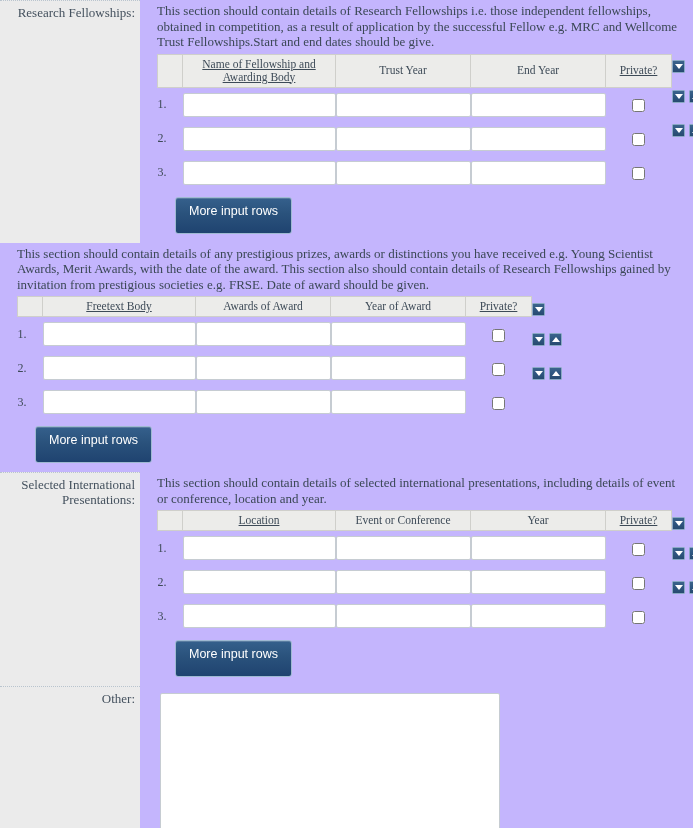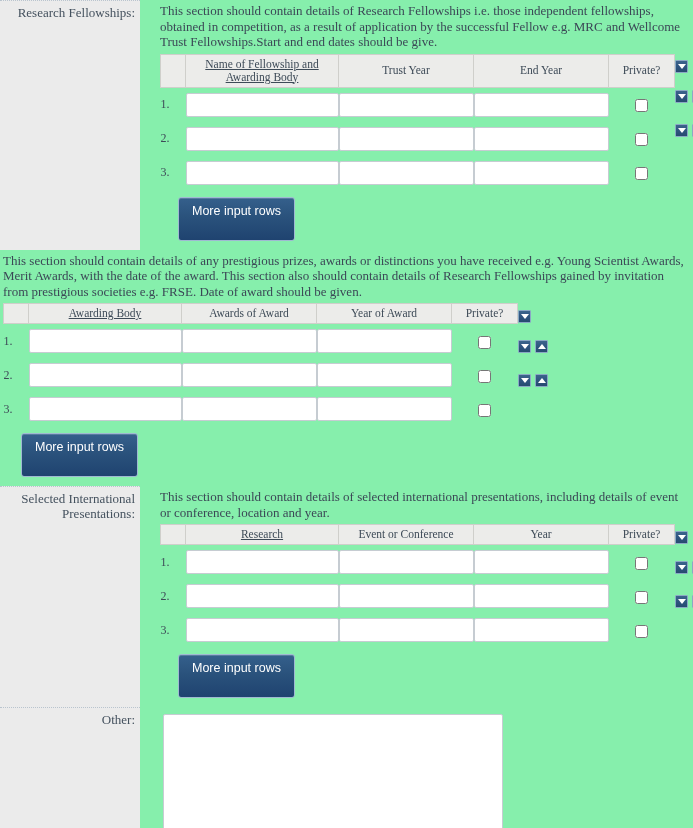--- a/index.html
+++ b/index.html
@@ -14,43 +14,43 @@
     font-size: 13px;
     color: #33404d;
     overflow: hidden;
   }
   .form {
     width: 693px;
   }
   .row {
     display: flex;
     align-items: center;
-    background: #86efac;
+    background: #c4b5fd;
     position: relative;
-    gap: 17px;
   }
   .label-cell {
     width: 140px;
     min-width: 140px;
     background: #ebebeb;
     text-align: right;
     padding: 4px 5px 4px 4px;
     box-sizing: border-box;
     font-size: 13px;
     line-height: 15px;
     color: #44515e;
     border-top: 1px dotted #b9c4ce;
     align-self: stretch;
   }
   .content-cell {
     flex: 1;
     padding: 3px 0 0 3px;
     box-sizing: border-box;
     position: relative;
     min-height: 10px;
+    margin-left: 14px;
   }
   .helptext {
     font-size: 13px;
     line-height: 15.5px;
     color: #3b4856;
     margin: 0 0 4px 0;
     padding-right: 6px;
     text-align: left;
   }
   table.grid {
@@ -65,21 +65,21 @@
     font-size: 11.5px;
     line-height: 13px;
     color: #3d4a57;
     padding: 3px 2px;
     text-align: center;
   }
   th.col-num { width: 20px; }
   th.col-a   { width: 148px; text-decoration: underline; }
   th.col-b   { width: 130px; }
   th.col-c   { width: 130px; }
-  th.col-p   { width: 61px; }
+  th.col-p   { width: 61px; text-decoration: underline; }
   table.grid td {
     padding: 0;
     border: none;
     vertical-align: middle;
     height: 34px;
   }
   td.num {
     width: 20px;
     font-size: 12px;
     color: #3d4a57;
@@ -147,21 +147,21 @@
   }
   .arrow-btn .tri-up {
     width: 0; height: 0;
     border-left: 4px solid transparent;
     border-right: 4px solid transparent;
     border-bottom: 5px solid #ffffff;
   }
   .btn-more {
     display: inline-block;
     margin: 7px 0 9px 18px;
-    padding: 6px 13px 22px 13px;
+    padding: 6px 13px 15px 13px;
     background: linear-gradient(to bottom, #35608c 0%, #2a527c 45%, #1f4370 100%);
     border: 1px solid #9fb9d2;
     border-radius: 3px;
     color: #ffffff;
     font-family: "Liberation Sans", sans-serif;
     font-size: 12.5px;
     line-height: 14px;
     cursor: pointer;
     box-shadow: inset 0 1px 0 rgba(255,255,255,0.18);
   }
@@ -257,21 +257,21 @@
   </div>
 
   <div class="row">
     <div class="content-cell">
       <p class="helptext">This section should contain details of any prestigious prizes, awards or distinctions you have received e.g. Young Scientist Awards, Merit Awards, with the date of the award. This section also should contain details of Research Fellowships gained by invitation from prestigious societies e.g. FRSE. Date of award should be given.</p>
       <div class="grid-wrap">
         <table class="grid">
           <thead>
             <tr>
               <th class="col-num"></th>
-              <th class="col-a">Awarding Body</th>
+              <th class="col-a">Freetext Body</th>
               <th class="col-b">Awards of Award</th>
               <th class="col-c">Year of Award</th>
               <th class="col-p">Private?</th>
             </tr>
           </thead>
           <tbody>
             <tr>
               <td class="num">1.</td>
               <td class="fld"><input class="txt" type="text" value="" style=""></td>
               <td class="fld"><input class="txt" type="text" value="" style=""></td>
@@ -324,21 +324,21 @@
 
   <div class="row">
     <div class="label-cell">Selected International Presentations:</div>
     <div class="content-cell">
       <p class="helptext">This section should contain details of selected international presentations, including details of event or conference, location and year.</p>
       <div class="grid-wrap">
         <table class="grid">
           <thead>
             <tr>
               <th class="col-num"></th>
-              <th class="col-a">Research</th>
+              <th class="col-a">Location</th>
               <th class="col-b">Event or Conference</th>
               <th class="col-c">Year</th>
               <th class="col-p">Private?</th>
             </tr>
           </thead>
           <tbody>
             <tr>
               <td class="num">1.</td>
               <td class="fld"><input class="txt" type="text" value="" style=""></td>
               <td class="fld"><input class="txt" type="text" value="" style=""></td>

